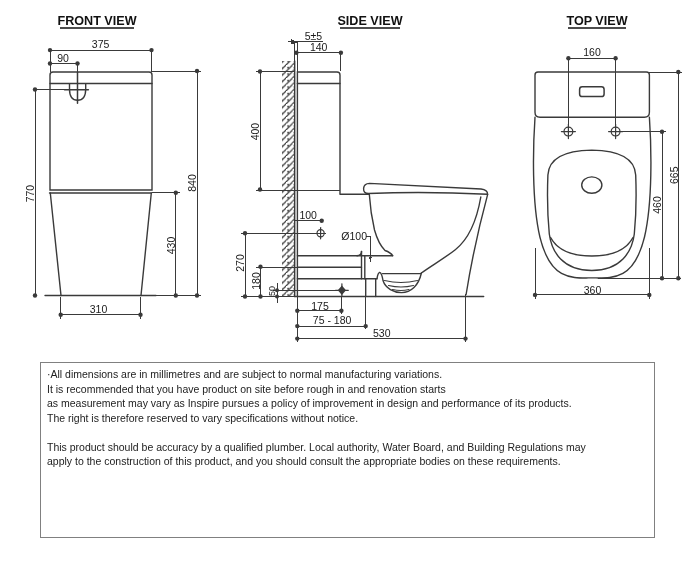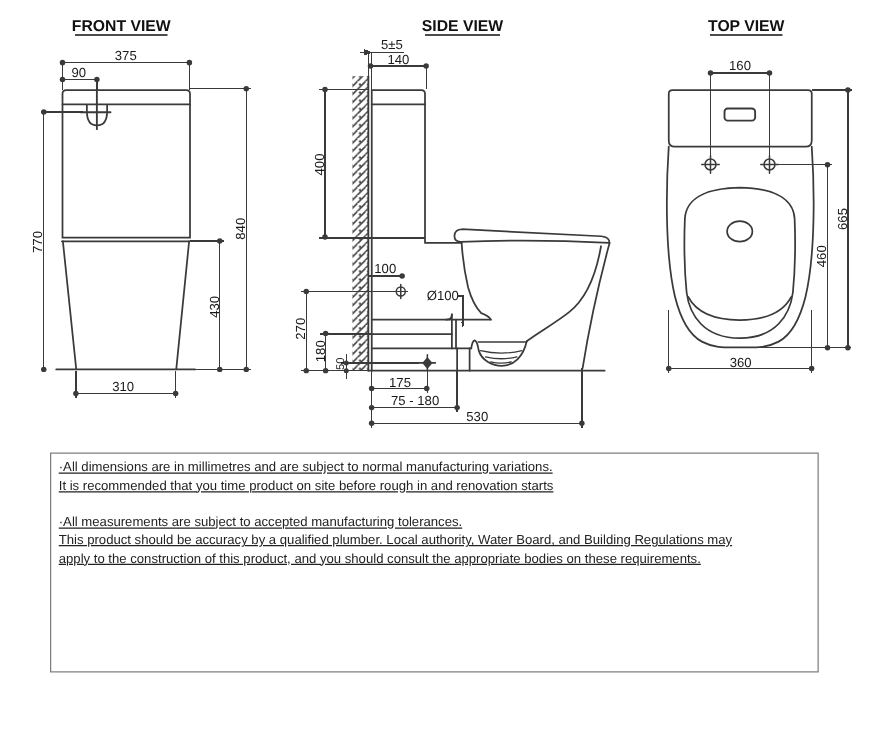--- a/index.html
+++ b/index.html
@@ -1,20 +1,20 @@
 <!DOCTYPE html>
 <html><head>
 <meta charset="utf-8">
 <style>
   html,body{margin:0;padding:0;background:#fff;width:700px;height:587px;overflow:hidden;}
   body{font-family:"Liberation Sans",sans-serif;}
   #stage{position:relative;width:568px;height:587px;}
   svg{position:absolute;left:0;top:0;}
   .tb{position:absolute;left:40px;top:362px;width:613px;height:174px;border:1px solid #808080;}
-  .tb .inner{padding:4px 0 0 6px;font-size:10.5px;line-height:14.5px;color:#222;text-decoration:underline;}
+  .tb .inner{padding:4px 0 0 6px;font-size:10.5px;line-height:14.5px;color:#222;}
   .tb p{margin:0;}
   .tb .gap{height:14.5px;}
 </style>
 </head>
 <body>
 <div id="stage">
 <svg width="700" height="587" viewBox="0 0 700 587">
   <g id="titles" fill="#111" font-family="Liberation Sans, sans-serif" font-size="12.6" font-weight="bold" text-anchor="middle">
     <text x="97" y="24.6">FRONT VIEW</text>
     <text x="370" y="24.6">SIDE VIEW</text>
@@ -263,20 +263,21 @@
   <g id="top-text" fill="#1a1a1a" font-family="Liberation Sans, sans-serif" font-size="10.5" text-anchor="middle">
     <text x="592" y="56.3">160</text>
     <text x="592.5" y="293.7">360</text>
     <text x="677.6" y="175.2" transform="rotate(-90 677.6 175.2)">665</text>
     <text x="661" y="205" transform="rotate(-90 661 205)">460</text>
   </g>
 </svg>
 <div class="tb">
       <div class="inner">
   <p>·All dimensions are in millimetres and are subject to normal manufacturing variations.</p>
-  <p>It is recommended that you time product on site before rough in and renovation starts</p>
+  <p>It is recommended that you have product on site before rough in and renovation starts</p>
+  <p>as measurement may vary as Inspire pursues a policy of improvement in design and performance of its products.</p>
+  <p>The right is therefore reserved to vary specifications without notice.</p>
   <div class="gap"></div>
-  <p>·All measurements are subject to accepted manufacturing tolerances.</p>
   <p>This product should be accuracy by a qualified plumber. Local authority, Water Board, and Building Regulations may</p>
   <p>apply to the construction of this product, and you should consult the appropriate bodies on these requirements.</p>
 </div>
     </div>
 </div>
 
 </body></html>

